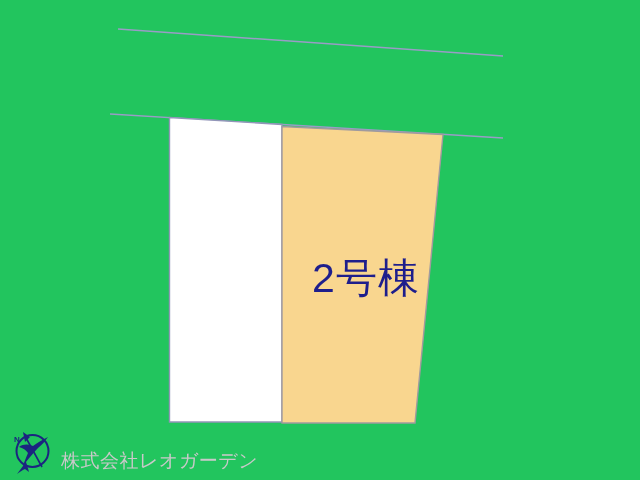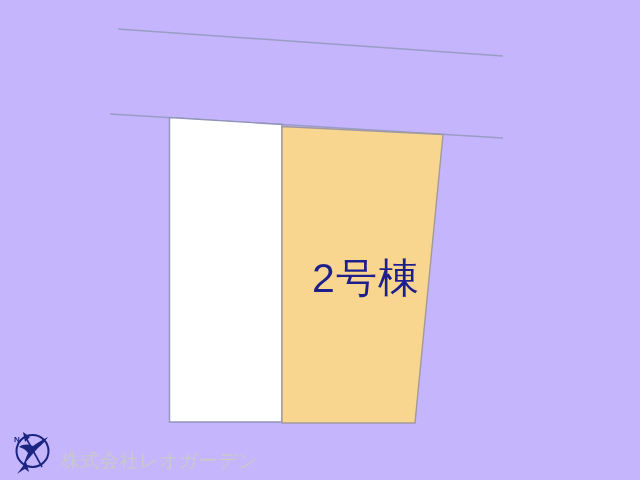--- a/index.html
+++ b/index.html
@@ -5,21 +5,21 @@
   html, body {
     margin: 0;
     padding: 0;
     background: #ffffff;
     font-family: "Liberation Sans", sans-serif;
   }
   .stage {
     position: relative;
     width: 640px;
     height: 480px;
-    background: #c4b5fd;
+    background: #22c55e;
     overflow: hidden;
   }
   .plan-svg {
     position: absolute;
     left: 0;
     top: 0;
     width: 640px;
     height: 480px;
     display: block;
   }

